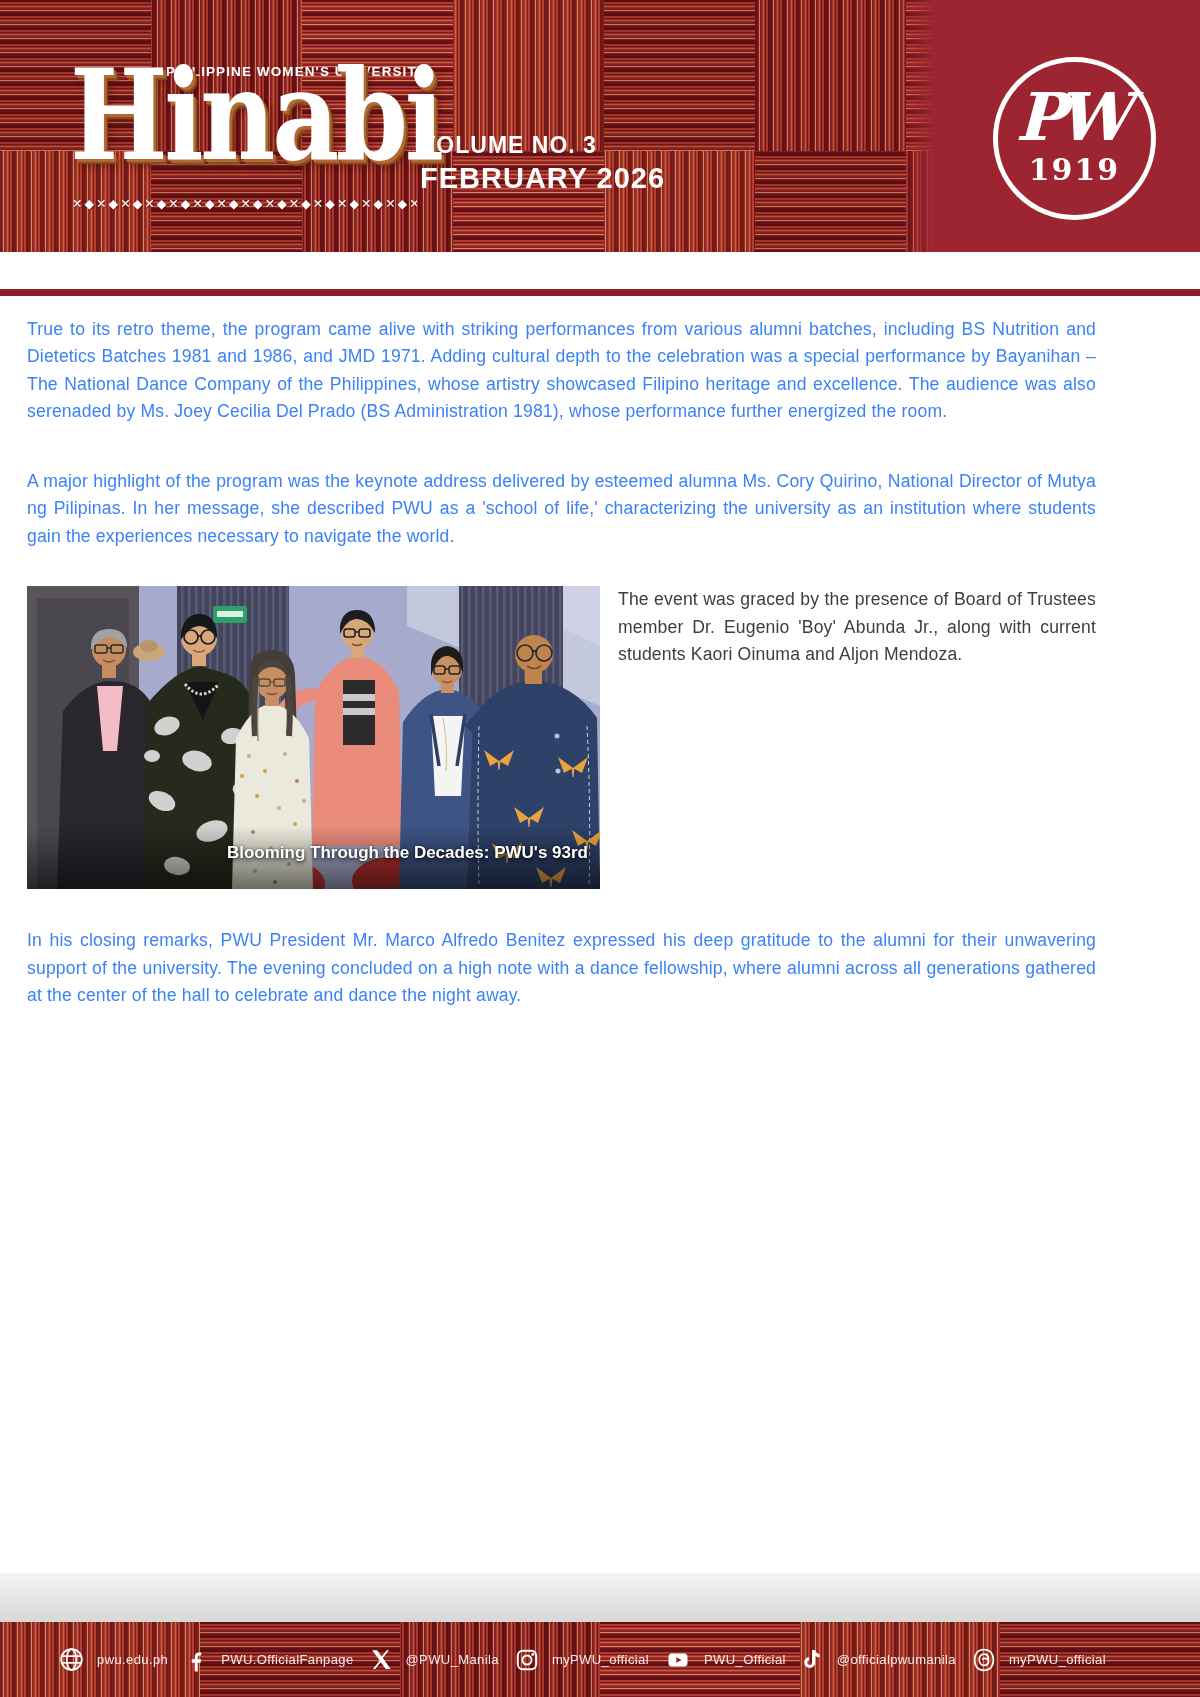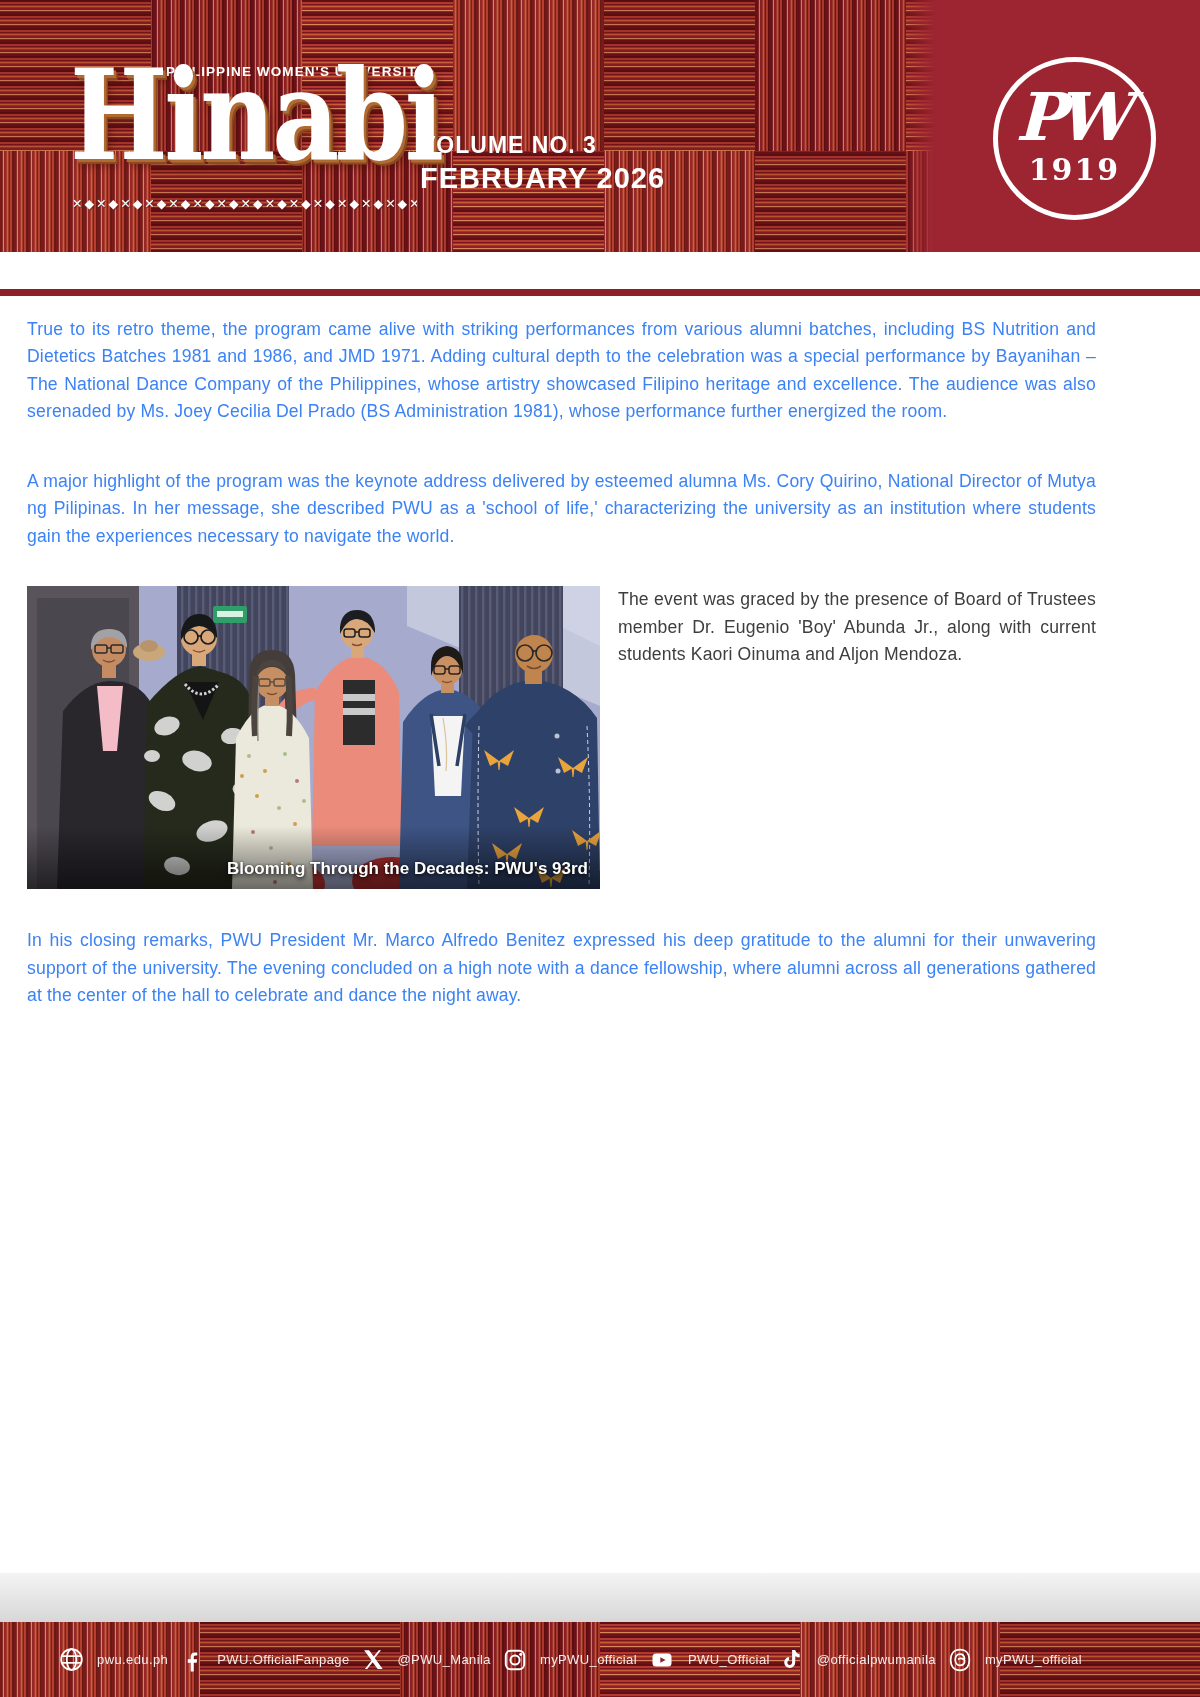--- a/index.html
+++ b/index.html
@@ -28,34 +28,34 @@
      letter-spacing:-9px; margin-top:16px; transform:skewX(-4deg); }
   .seal-year { font-family:"DejaVu Serif", serif; font-weight:bold; font-size:30px; letter-spacing:2px; margin-top:-4px; }
 
   
   .content { position:relative; padding:20px 104px 0 27px; }
   .content p { font-size:17.6px; line-height:1.56; color:#3b82f6; text-align:justify; letter-spacing:.15px; }
   .content p + p, .para-gap { margin-top:42px; }
   .media-row { display:flex; gap:18px; margin-top:36px; align-items:flex-start; }
   .photo { position:relative; width:573px; height:303px; flex:0 0 573px; overflow:hidden; }
   .photo svg { position:absolute; inset:0; display:block; }
-  .photo figcaption { position:absolute; right:12px; bottom:8px; text-align:right; color:#fff; font-weight:bold;
+  .photo figcaption { position:absolute; right:12px; bottom:24px; text-align:right; color:#fff; font-weight:bold;
      font-size:17px; line-height:25px; text-shadow:0 2px 5px rgba(0,0,0,.8), 0 0 2px rgba(0,0,0,.6); }
   .side-col { flex:1; }
   .side-col p { font-size:17.6px; line-height:1.56; color:#3e3e3e; text-align:justify; }
   .side-col p + p { margin-top:26px; }
   .closing { margin-top:38px; }
 
   
   .footer-shadow { position:absolute; left:0; top:1573px; width:1200px; height:49px;
      background:linear-gradient(to bottom, #f4f4f4, #d7d7d7); }
   .footer { position:absolute; left:0; top:1622px; width:1200px; height:75px; overflow:hidden; }
   .footer .weave-svg { height:75px; }
   .social-row { position:absolute; inset:0; display:flex; align-items:center; justify-content:space-between;
-     padding:0 118px 0 58px; }
+     padding:0 94px 0 58px; }
   .social-item { display:flex; align-items:center; gap:12px; color:#f6ecec; }
   .social-item .label { font-size:13px; letter-spacing:.4px; }
   .social-item svg { display:block; }
 </style>
 </head>
 <body>
 
 <div class="page">
 
   <header class="header">

